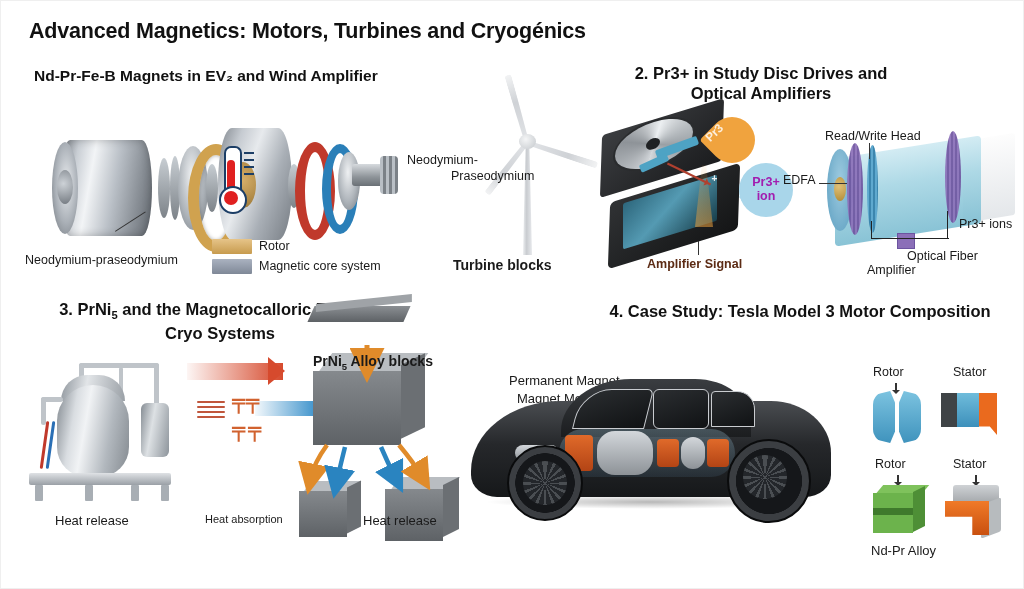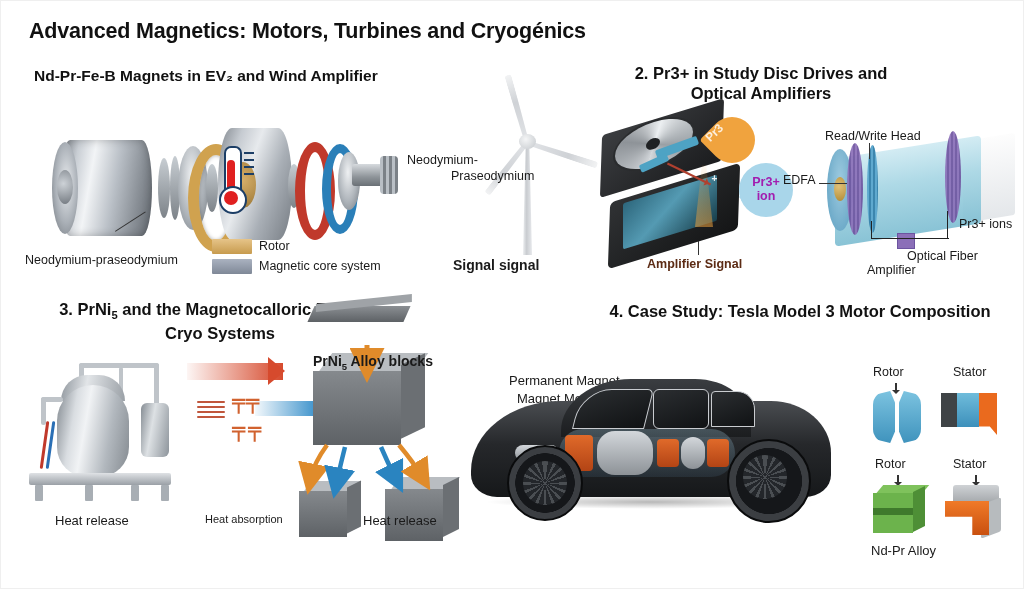--- a/index.html
+++ b/index.html
@@ -411,21 +411,21 @@
 
   <div id="turbine">
     <div class="tw-tower"></div>
     <div class="blade b1"></div>
     <div class="blade b2"></div>
     <div class="blade b3"></div>
     <div class="tw-hub"></div>
   </div>
   <div class="cap" style="left:406px;top:152px;width:110px;">Neodymium-</div>
   <div class="cap" style="left:410px;top:168px;width:110px;margin-left:40px;">Praseodymium</div>
-  <div class="cap cap-b" style="left:452px;top:256px;font-size:14px;">Signal signal</div>
+  <div class="cap cap-b" style="left:452px;top:256px;font-size:14px;">Turbine blocks</div>
 
   <div class="sec-title" id="t2">
     <span>2.</span>
     <span>Pr3+ in Study Disc Drives and</span><br>
     <span>Optical Amplifiers</span>
   </div>
 
   <div id="hdd">
     <div class="hdd-top"></div>
     <div class="platter"></div>

